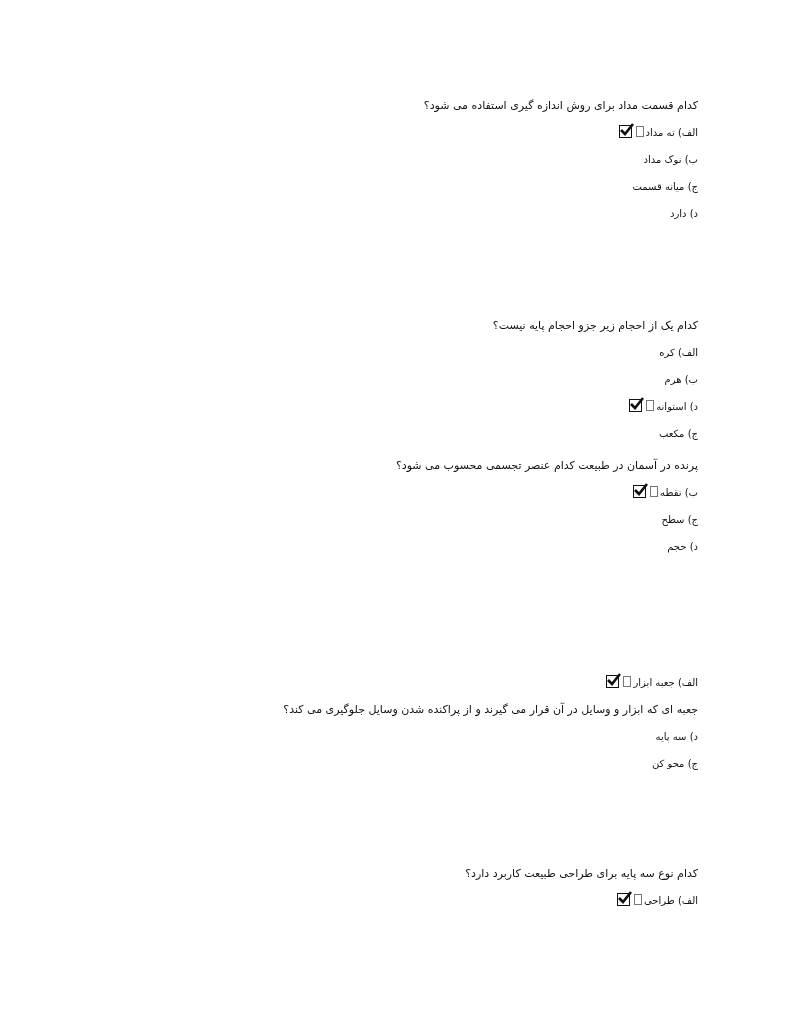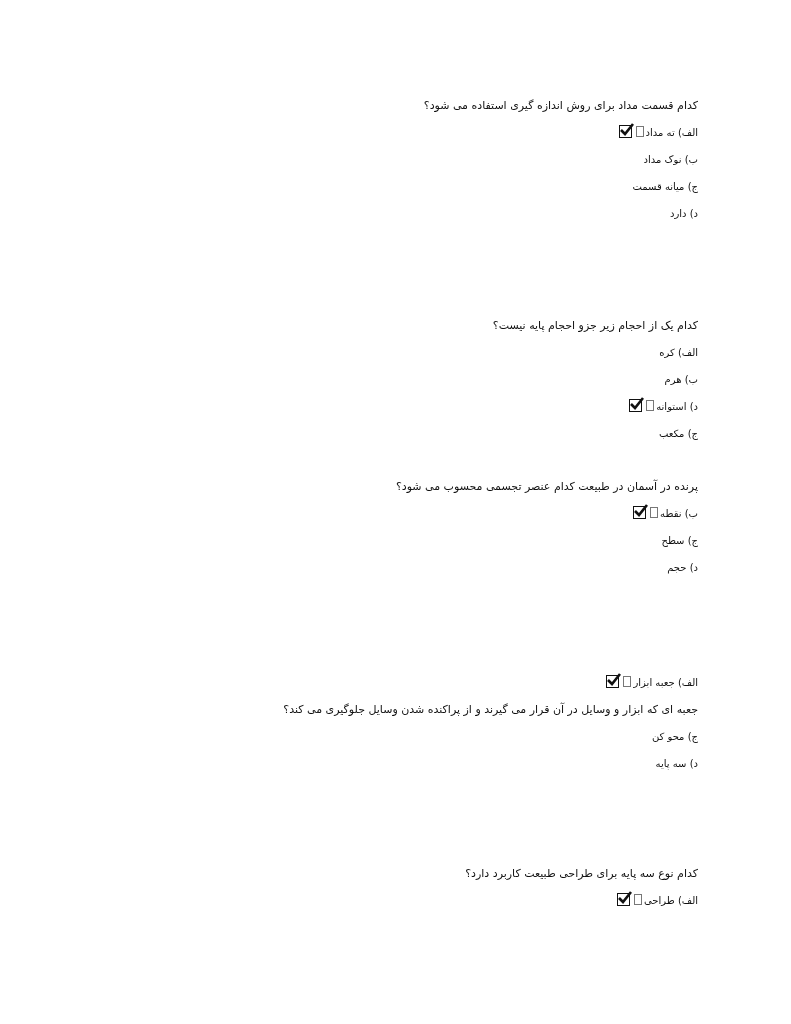--- a/index.html
+++ b/index.html
@@ -85,40 +85,40 @@
     <div class="q-line"><span>الف) کره</span></div>
     <div class="q-line"><span>ب) هرم</span></div>
     <div class="q-line">
       <span>د) استوانه</span><span class="checkbox-empty"></span><span class="checkbox-checked"><svg width="16" height="16" viewBox="0 0 16 16">
             <path d="M2 8 L6 12 L14 2" stroke="#111" stroke-width="2.6" fill="none"></path>
           </svg></span>
     </div>
     <div class="q-line"><span>ج) مکعب</span></div>
   </div>
 
-  <div class="question" style="top:473px;">
+  <div class="question" style="top:452px;">
     <div class="q-line q-title">پرنده در آسمان در طبیعت کدام عنصر تجسمی محسوب می شود؟</div>
     <div class="q-line">
       <span>ب) نقطه</span><span class="checkbox-empty"></span><span class="checkbox-checked"><svg width="16" height="16" viewBox="0 0 16 16">
             <path d="M2 8 L6 12 L14 2" stroke="#111" stroke-width="2.6" fill="none"></path>
           </svg></span>
     </div>
     <div class="q-line"><span>ج) سطح</span></div>
     <div class="q-line"><span>د) حجم</span></div>
   </div>
 
   <div class="question" style="top:669px;">
     <div class="q-line">
       <span>الف) جعبه ابزار</span><span class="checkbox-empty"></span><span class="checkbox-checked"><svg width="16" height="16" viewBox="0 0 16 16">
             <path d="M2 8 L6 12 L14 2" stroke="#111" stroke-width="2.6" fill="none"></path>
           </svg></span>
     </div>
     <div class="q-line q-title">جعبه ای که ابزار و وسایل در آن قرار می گیرند و از پراکنده شدن وسایل جلوگیری می کند؟</div>
+    <div class="q-line"><span>د) سه پایه</span></div>
     <div class="q-line"><span>ج) محو کن</span></div>
-    <div class="q-line"><span>د) سه پایه</span></div>
   </div>
 
   <div class="question" style="top:860px;">
     <div class="q-line q-title">کدام نوع سه پایه برای طراحی طبیعت کاربرد دارد؟</div>
     <div class="q-line">
       <span>الف) طراحی</span><span class="checkbox-empty"></span><span class="checkbox-checked"><svg width="16" height="16" viewBox="0 0 16 16">
             <path d="M2 8 L6 12 L14 2" stroke="#111" stroke-width="2.6" fill="none"></path>
           </svg></span>
     </div>
   </div>

